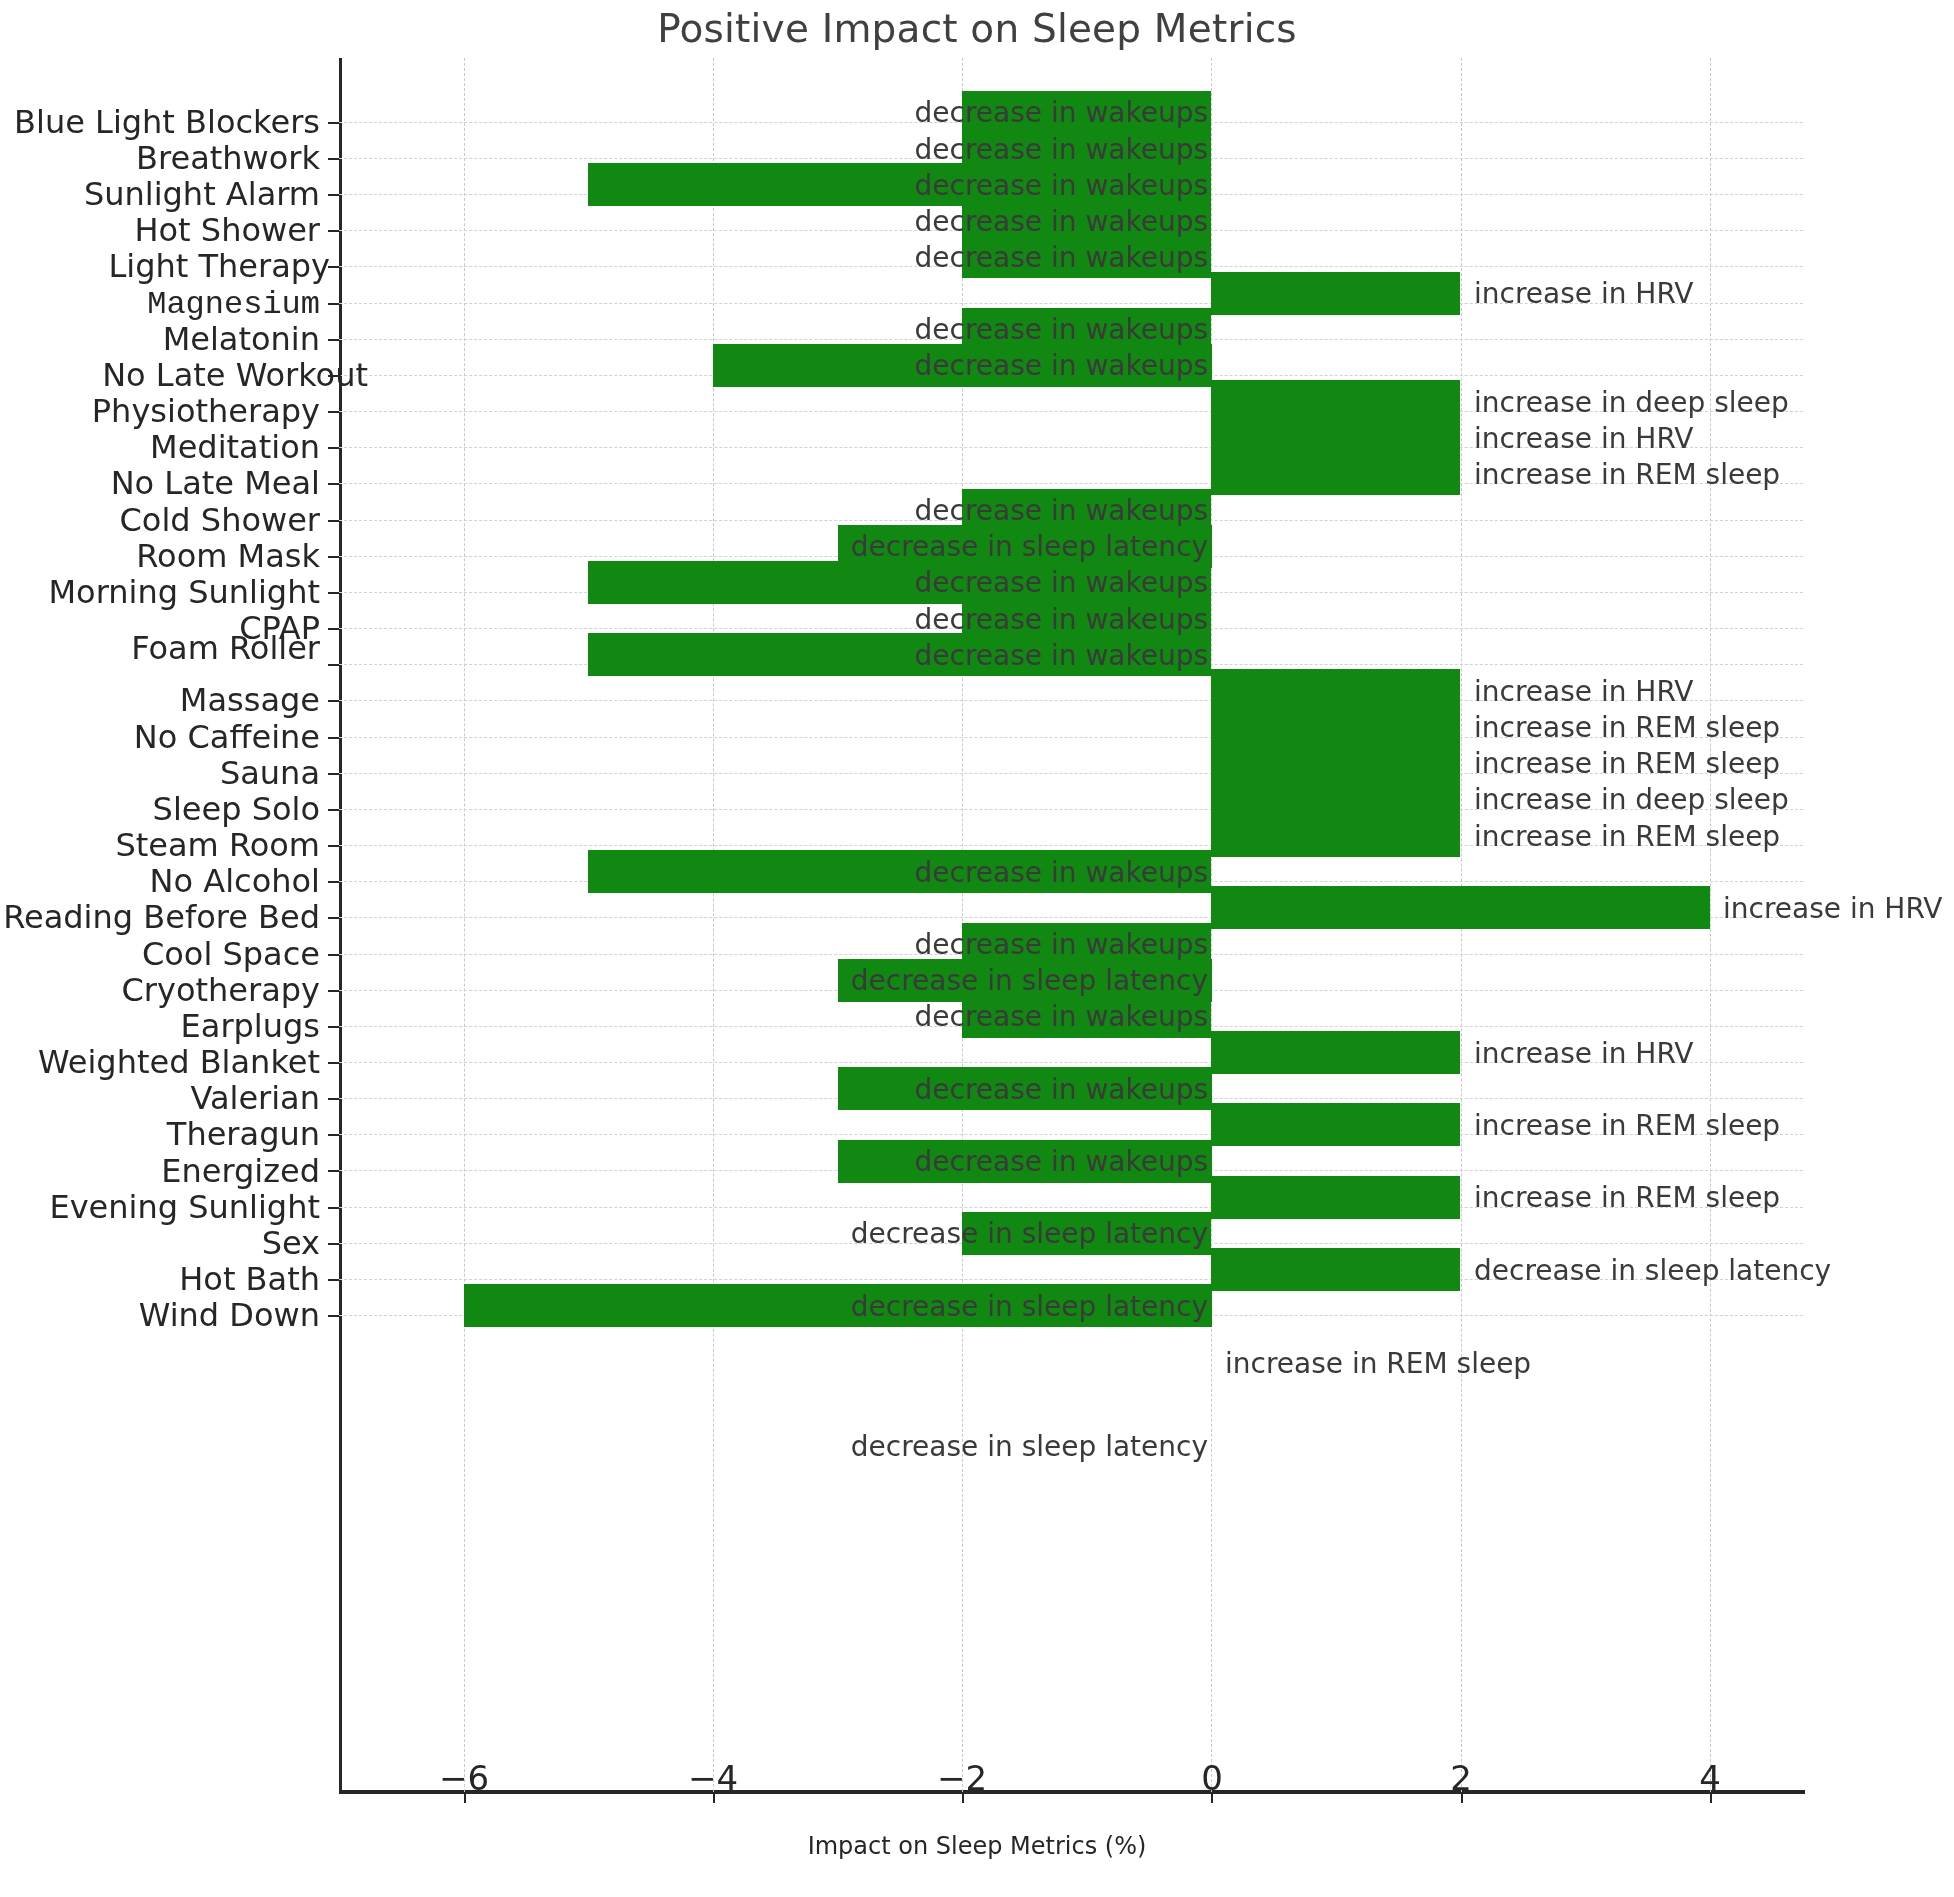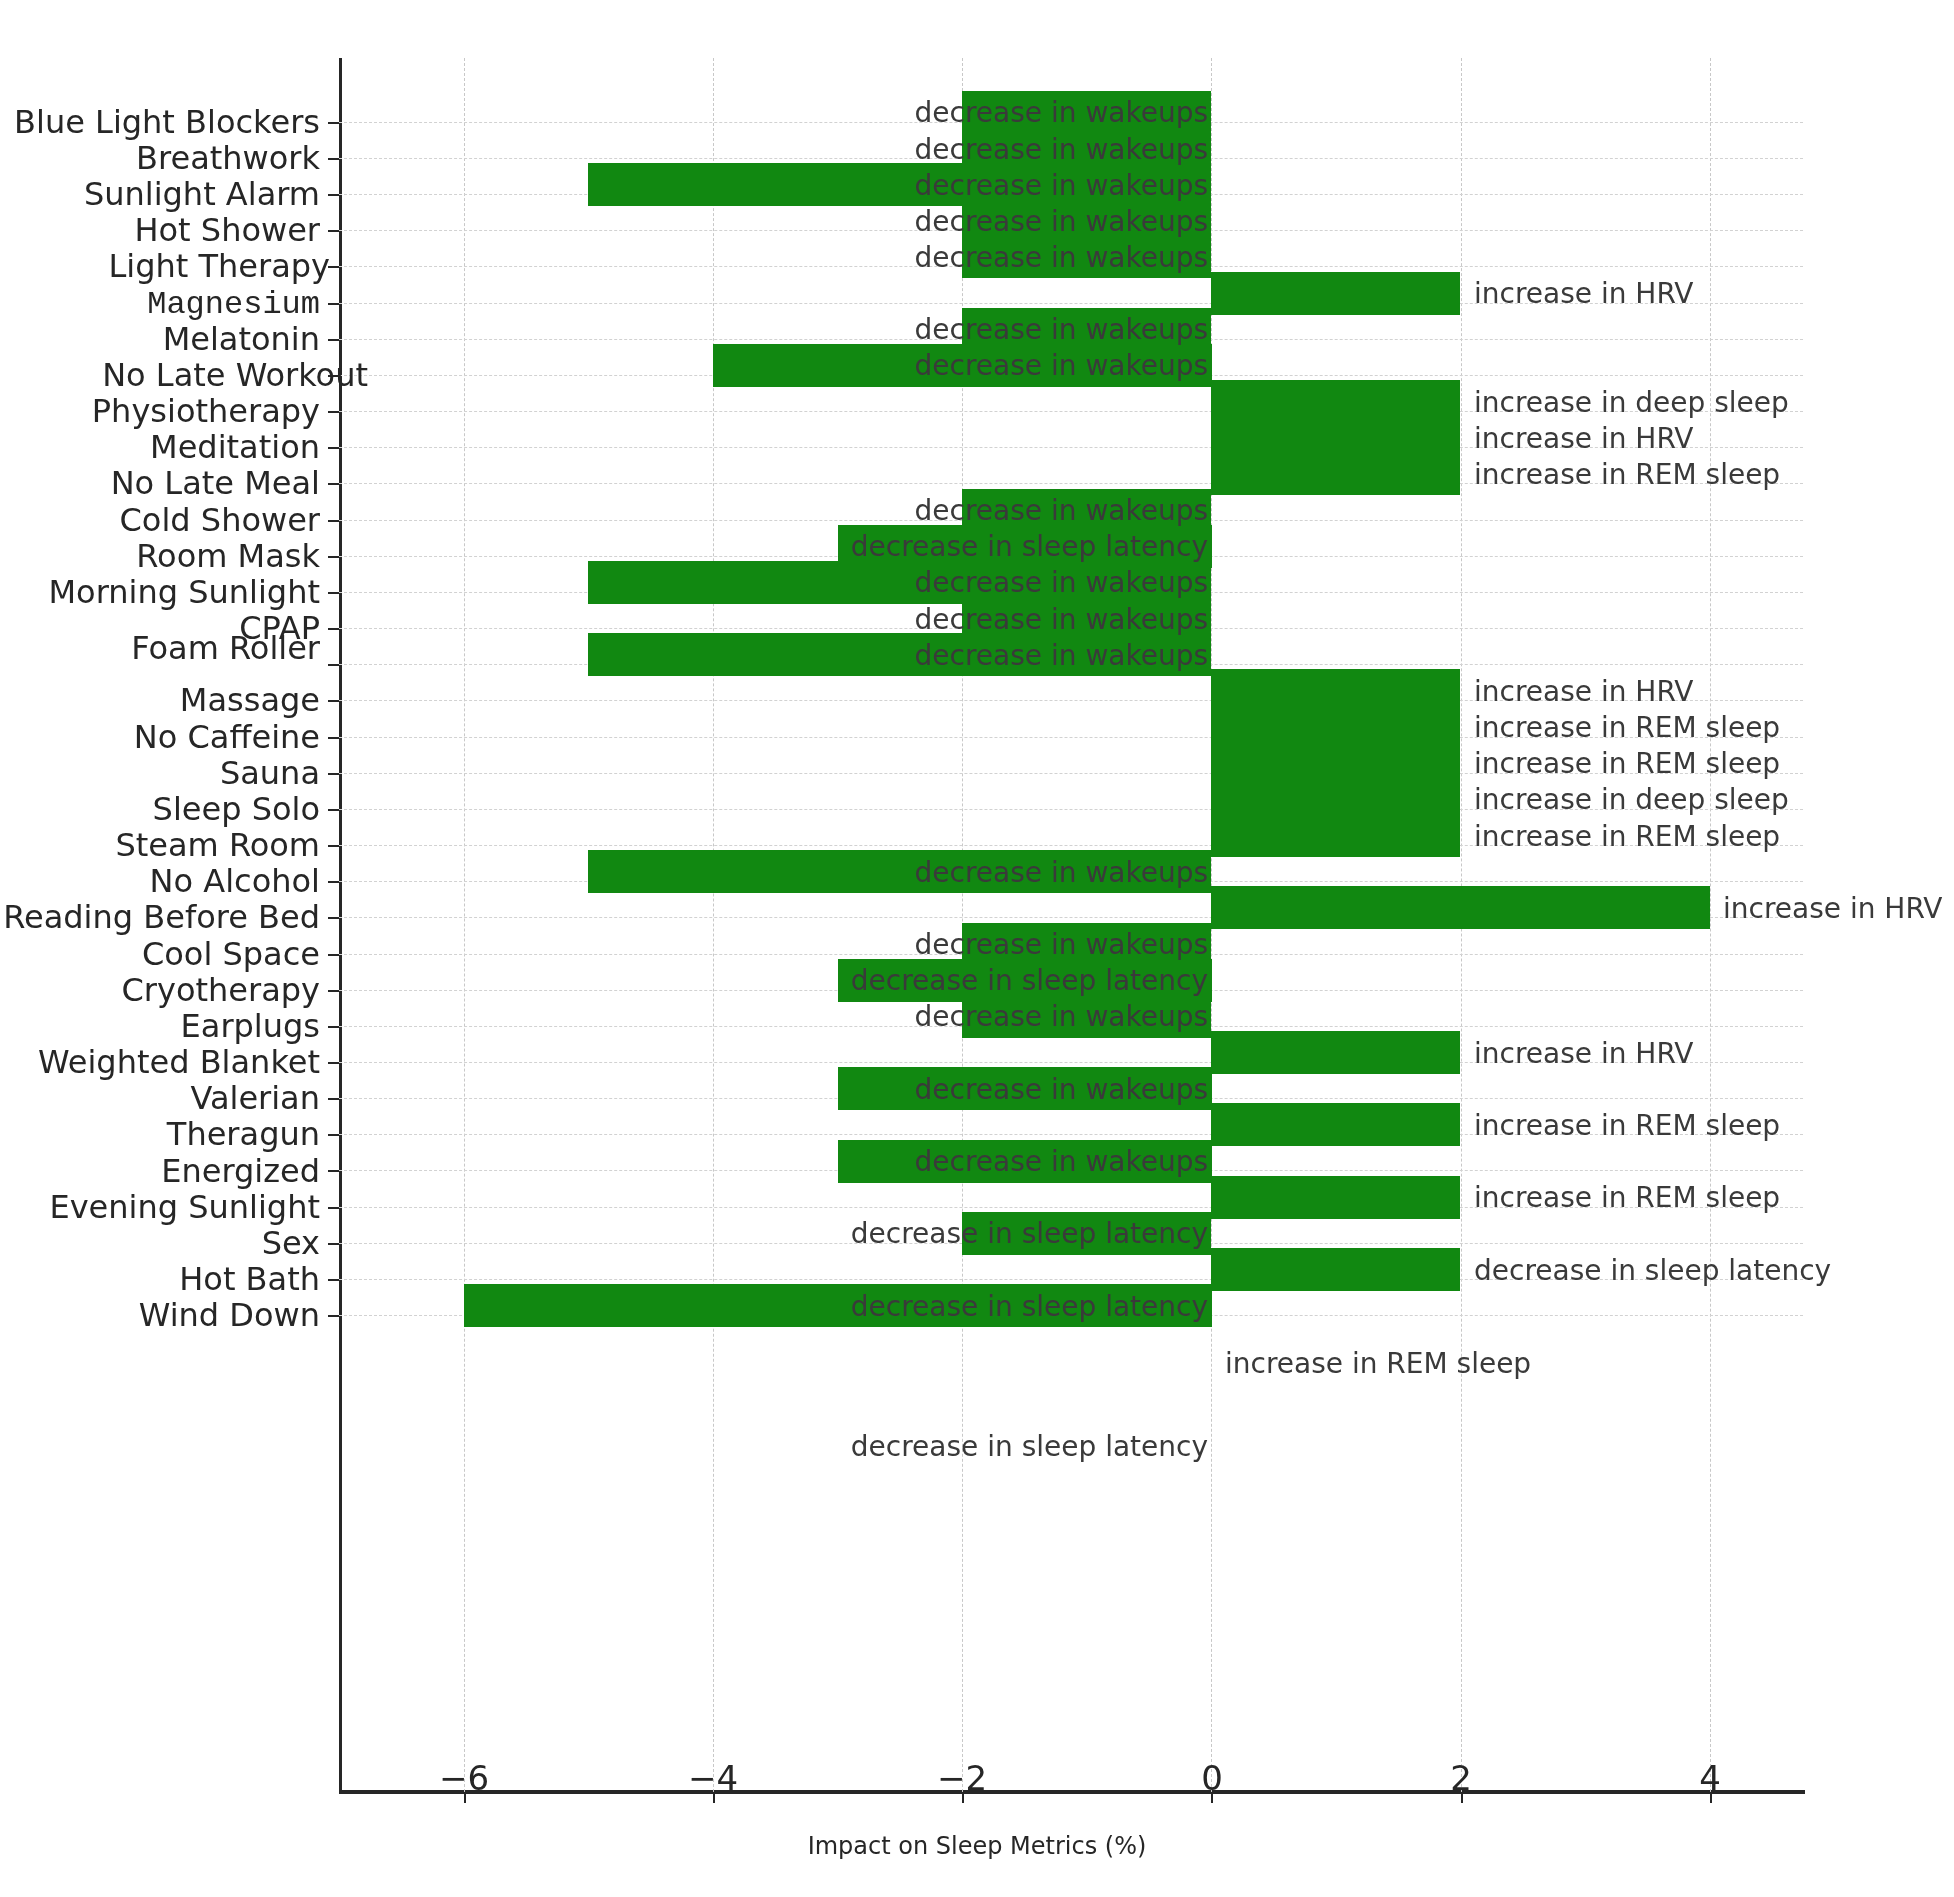--- a/index.html
+++ b/index.html
@@ -92,20 +92,21 @@
     color:#3a3a3a;
     white-space:nowrap;
     transform:translateY(-50%);
   }
 </style>
 </head>
 <body>
 
 <div id="figure">
 
+  <div id="title">Positive Impact on Sleep Metrics</div>
 
   <div id="spine-left"></div>
   <div id="spine-bottom"></div>
 
   <div id="axes">
     <div id="vgrids">
         <div class="vgrid" style="left: 125px;"></div>
         <div class="vgrid" style="left: 374px;"></div>
         <div class="vgrid" style="left: 623px;"></div>
         <div class="vgrid" style="left: 872px;"></div>

